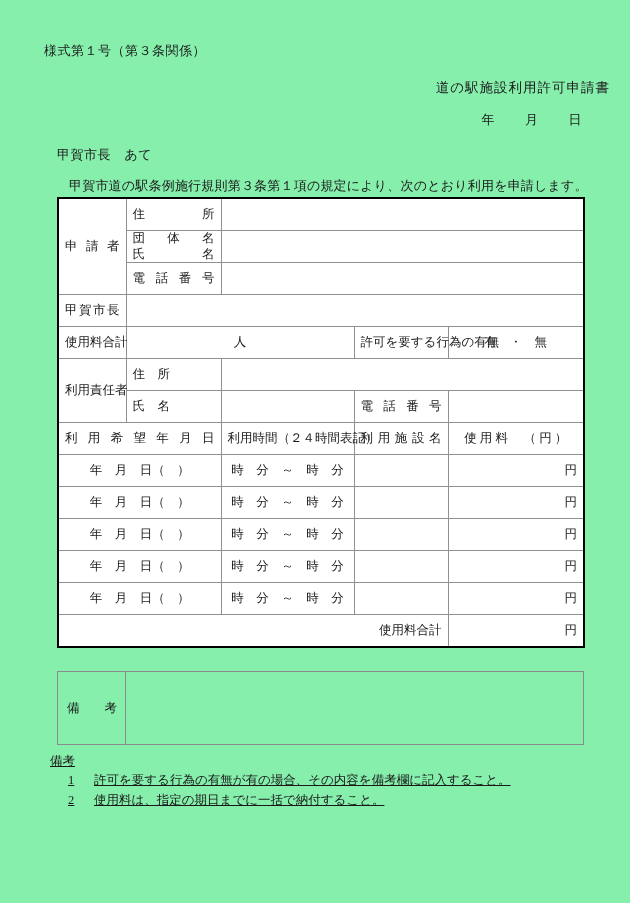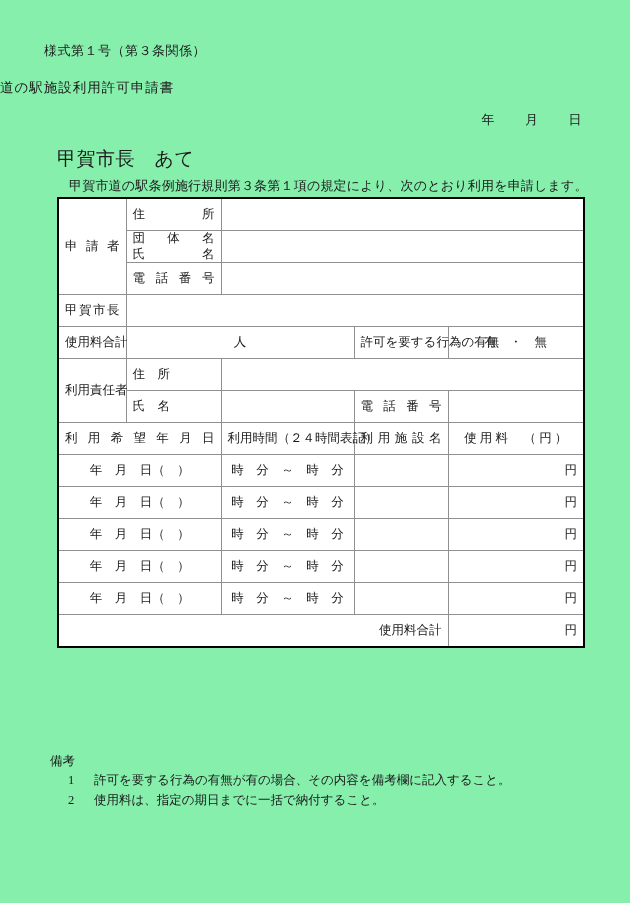--- a/index.html
+++ b/index.html
@@ -30,40 +30,40 @@
     top: 42px;
     font-size: 13px;
     letter-spacing: 0.5px;
     white-space: nowrap;
   }
   .doc-title {
     position: absolute;
     left: 0;
     top: 79px;
     width: 610px;
-    text-align: left;
+    text-align: right;
     font-size: 13.5px;
     letter-spacing: 1px;
   }
   .date-line {
     position: absolute;
     left: 360px;
     top: 111px;
     width: 222px;
     font-size: 13px;
     display: flex;
     justify-content: flex-end;
     gap: 30px;
     letter-spacing: 0.5px;
   }
   .addressee {
     position: absolute;
     left: 57px;
     top: 146px;
-    font-size: 19px;
+    font-size: 13px;
     letter-spacing: 0.5px;
     white-space: nowrap;
   }
   .lead-text {
     position: absolute;
     left: 69px;
     top: 177px;
     font-size: 13px;
     letter-spacing: 0.2px;
     white-space: nowrap;
@@ -143,20 +143,21 @@
     padding: 0 9px;
   }
 
   
   .notes {
     position: absolute;
     left: 50px;
     top: 752px;
     font-size: 12.5px;
     line-height: 1.55;
+    text-decoration: underline;
   }
   .notes .note-head { margin: 0; }
   .notes .note-row {
     display: flex;
     margin-left: 18px;
   }
   .notes .note-num {
     width: 26px;
     flex: none;
   }
@@ -274,20 +275,32 @@
         <td class="right edge-r" colspan="2">円</td>
       </tr>
 
       <tr class="last-row">
         <td class="right edge-l" colspan="4">使用料合計</td>
         <td class="right edge-r" colspan="2">円</td>
       </tr>
     </tbody>
   </table>
 
+  <table class="remarks-table">
+    <colgroup>
+      <col style="width:68px">
+      <col style="width:458px">
+    </colgroup>
+    <tbody>
+      <tr>
+        <td class="lbl">備　　考</td>
+        <td></td>
+      </tr>
+    </tbody>
+  </table>
 
   <div class="notes">
     <p class="note-head">備考</p>
     <div class="note-row">
       <span class="note-num">1</span>
       <span class="note-body">許可を要する行為の有無が有の場合、その内容を備考欄に記入すること。</span>
     </div>
     <div class="note-row">
       <span class="note-num">2</span>
       <span class="note-body">使用料は、指定の期日までに一括で納付すること。</span>

